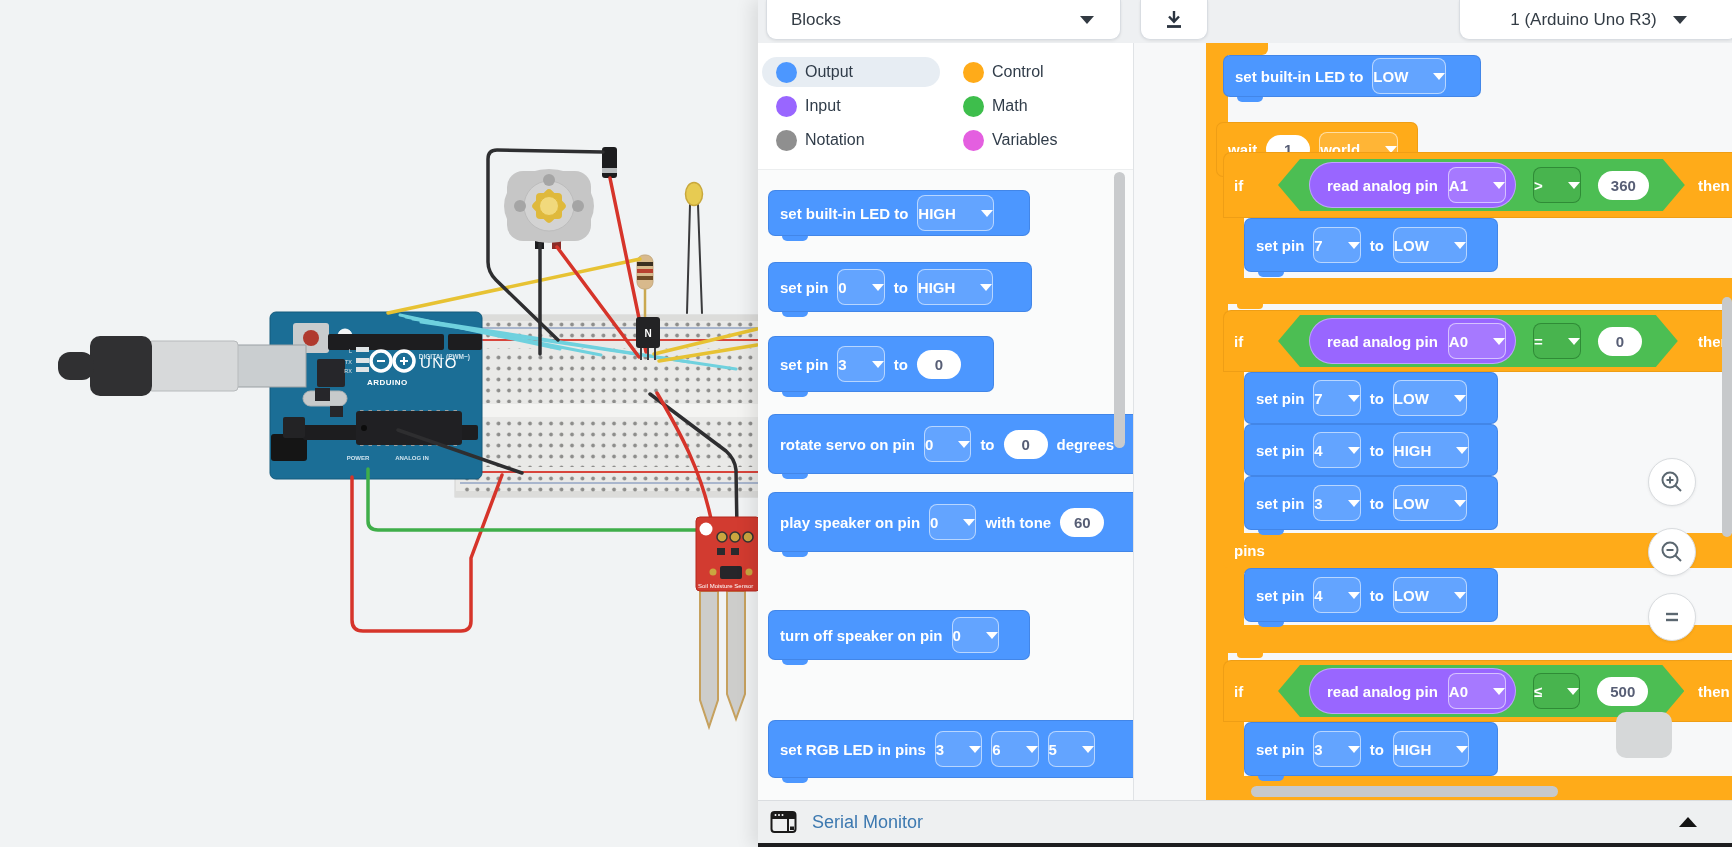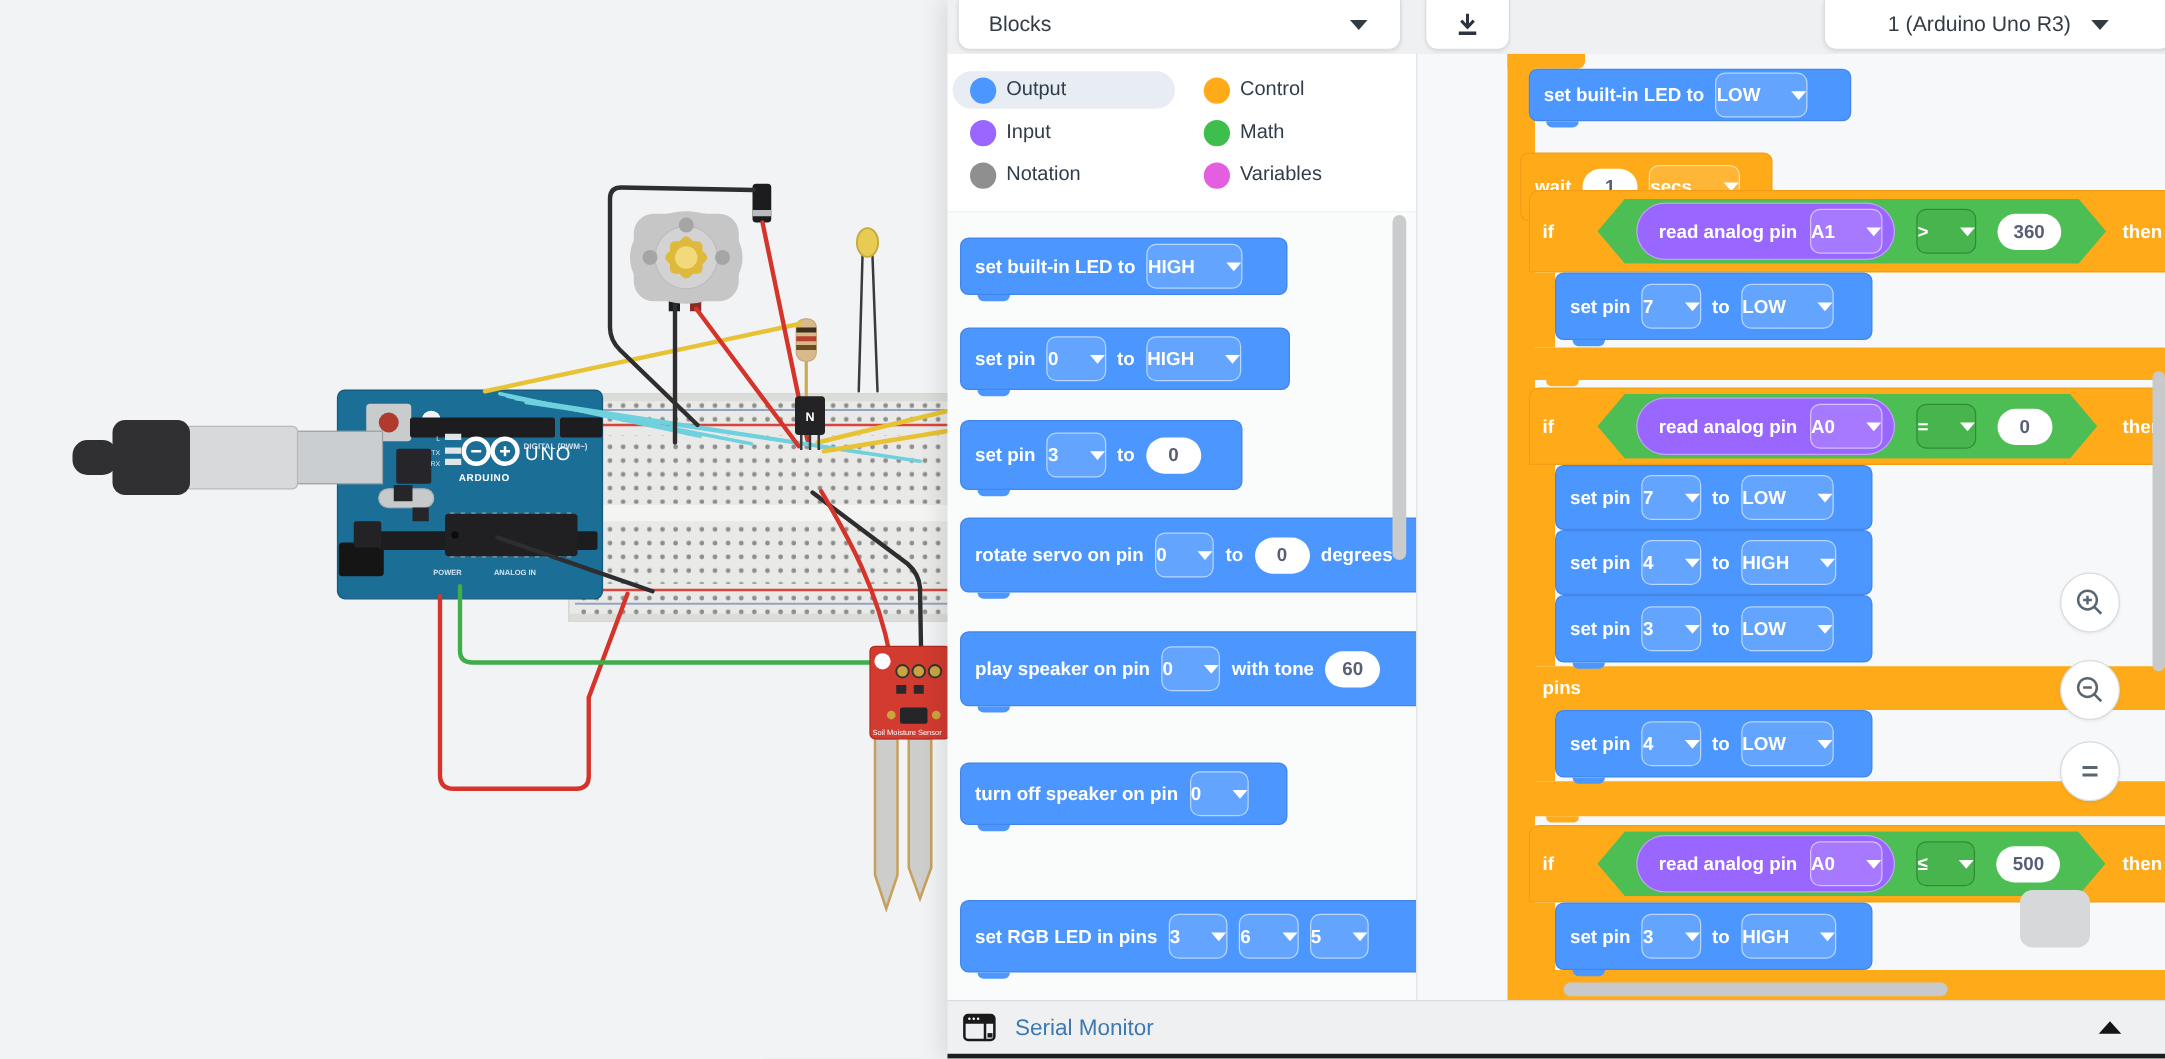--- a/index.html
+++ b/index.html
@@ -290,21 +290,21 @@
         <span class="seg-t">rotate servo on pin</span>
         <span class="seg-dd">
           <span class="dd-label">0</span>
           <span class="chev"></span>
         </span>
         <span class="seg-t">to</span>
         <span class="seg-num">0</span>
         <span class="seg-t">degrees</span>
         <span class="bump"></span>
       </div>
-      <div class="blk blue" style="left: 10px; top: 335px; width: 430px; height: 60px;">
+      <div class="blk blue" style="left: 10px; top: 322px; width: 430px; height: 60px;">
         <span class="seg-t">play speaker on pin</span>
         <span class="seg-dd">
           <span class="dd-label">0</span>
           <span class="chev"></span>
         </span>
         <span class="seg-t">with tone</span>
         <span class="seg-num">60</span>
         <span class="bump"></span>
       </div>
       <div class="blk blue" style="left: 10px; top: 400px; width: 262px; height: 50px; margin-top: 40px;">
@@ -343,21 +343,21 @@
           <span class="seg-dd">
             <span class="dd-label">LOW</span>
             <span class="chev"></span>
           </span>
           <span class="bump"></span>
         </div>
         <div class="blk orange" style="left: 82px; top: 54px; width: 202px; height: 55px; margin-top: 25px;">
           <span class="seg-t">wait</span>
           <span class="seg-num">1</span>
           <span class="seg-dd">
-            <span class="dd-label">secs</span>
+            <span class="dd-label">world</span>
             <span class="chev"></span>
           </span>
           <span class="bump"></span>
         </div>
         <div class="blk orange if-row" style="left: 89px; top: 109px; width: 518px; height: 66px;">
           <span class="if-k">if</span>
           <span class="hex">
             <span class="reporter">
               <span class="rep-l">read analog pin</span>
               <span class="seg-dd">

